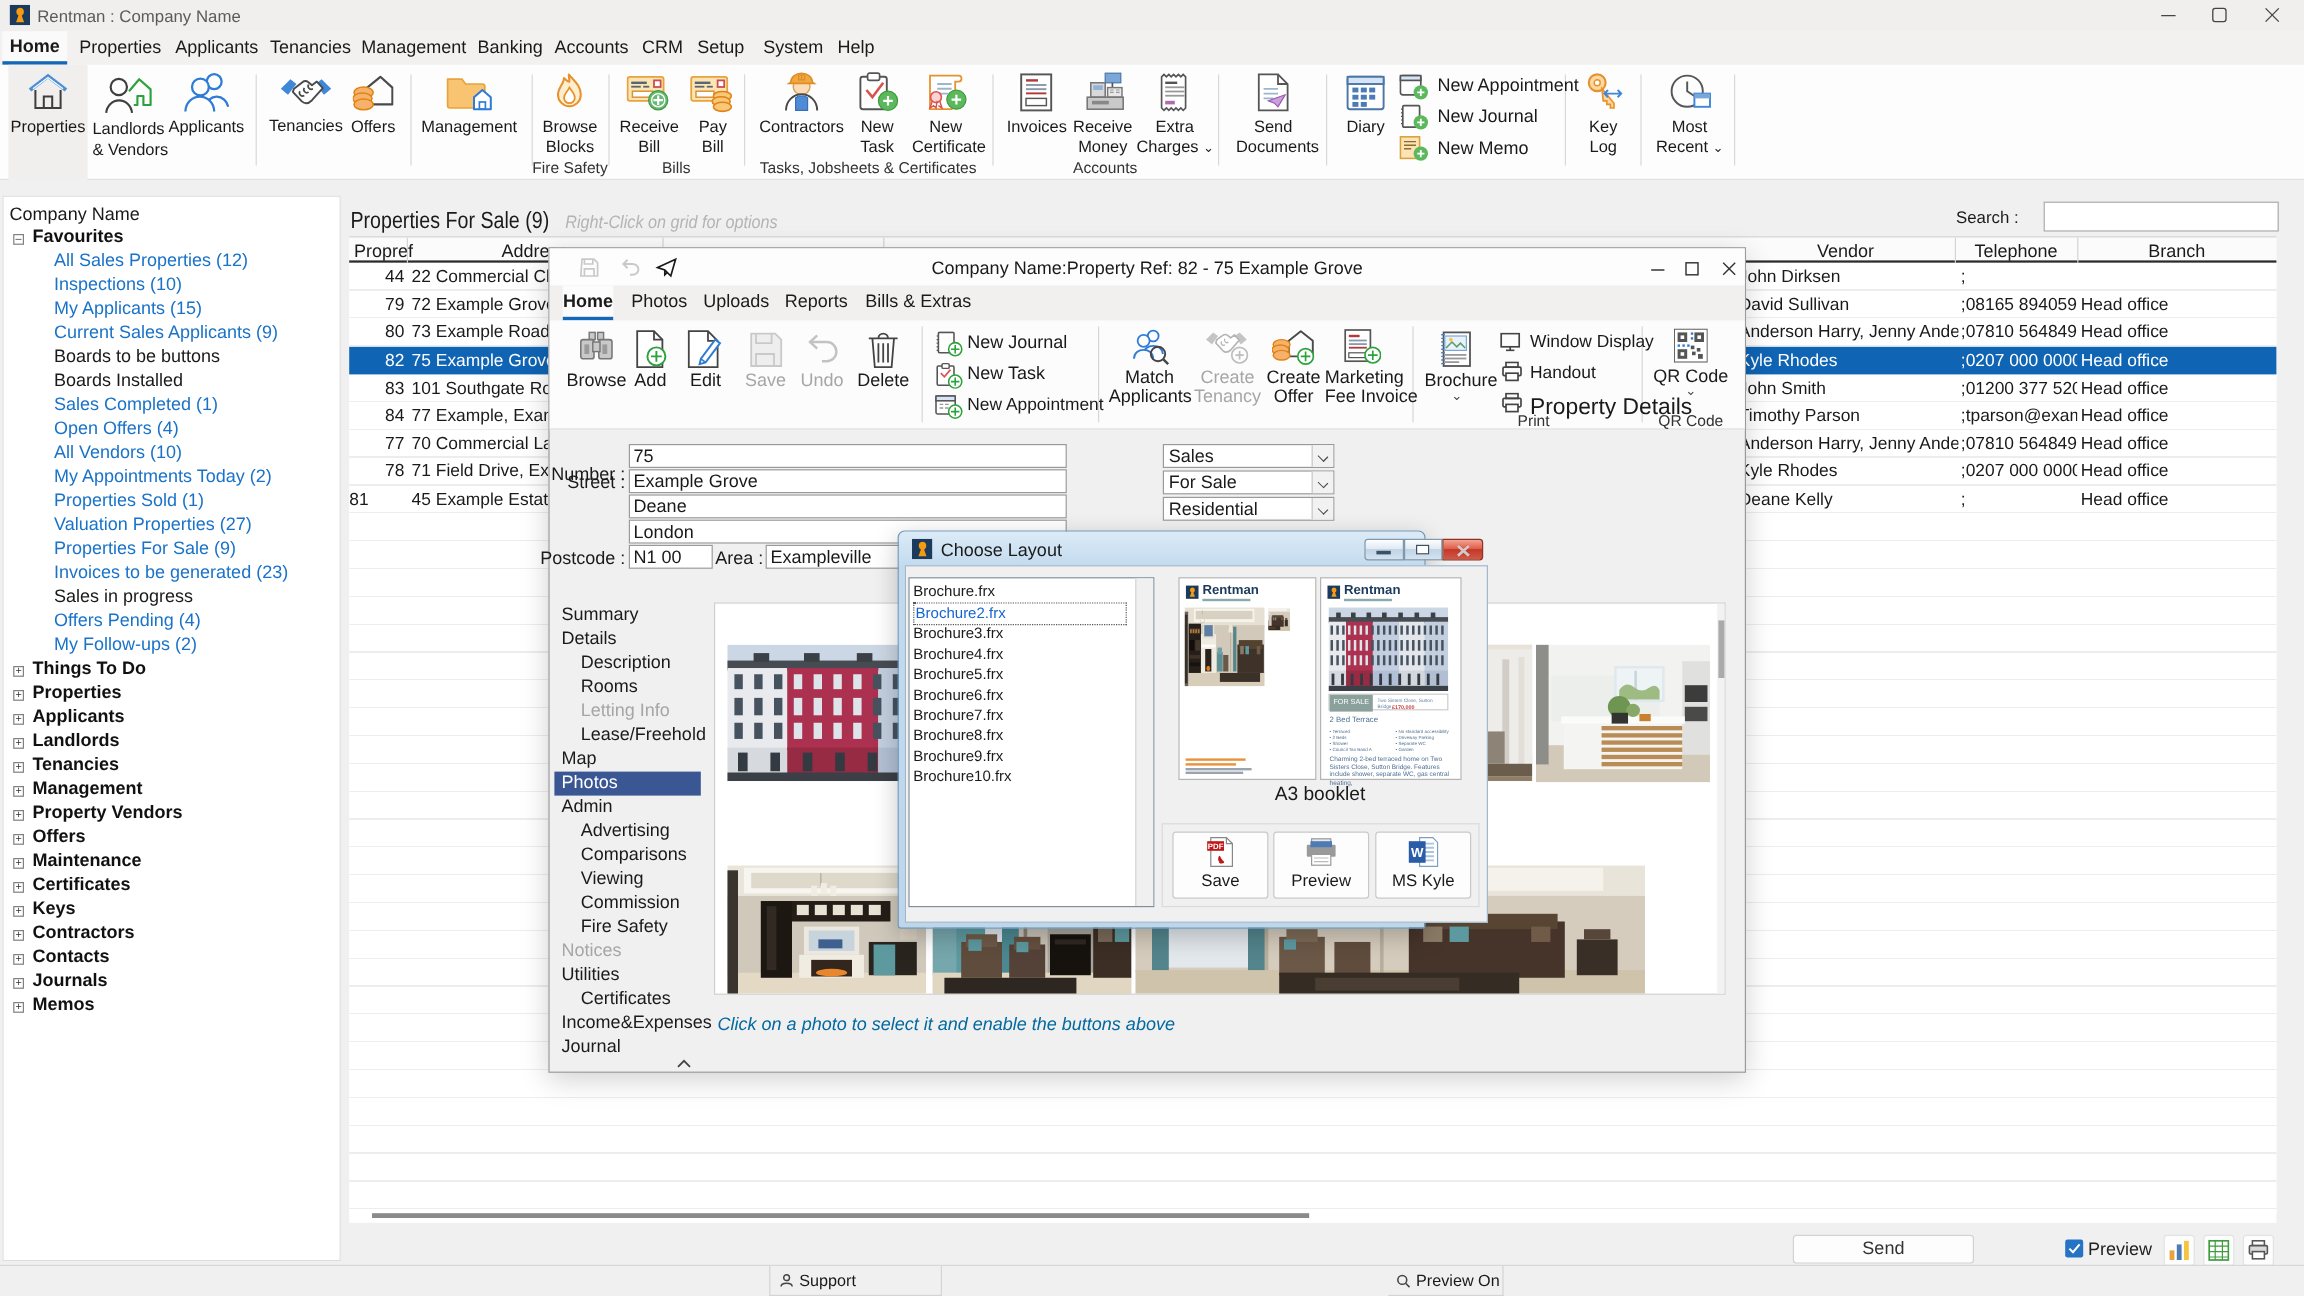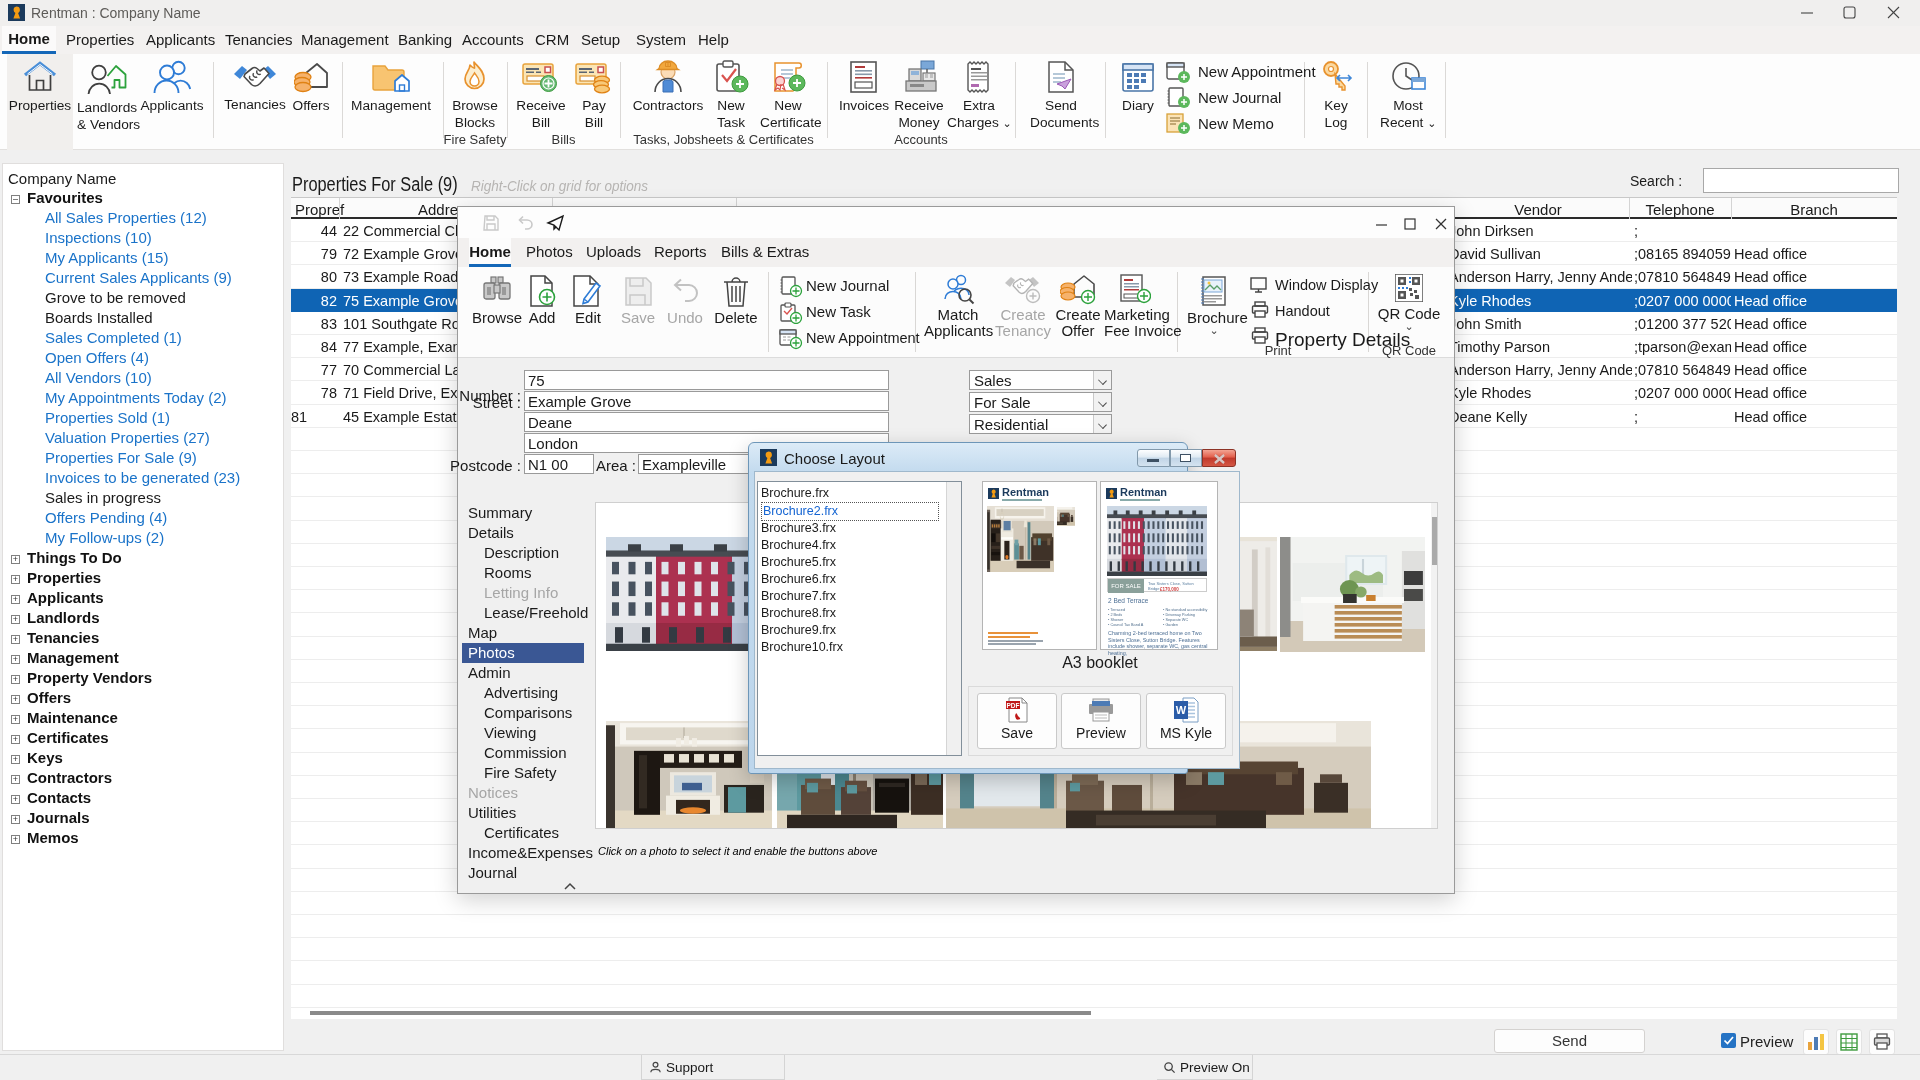--- a/index.html
+++ b/index.html
@@ -301,21 +301,21 @@
 </div>
 
 <div class="abs" style="left:2px;top:163px;width:282px;height:888px;background:#fff;border:1px solid #e0dedd">
   <div class="abs" style="left:5px;top:6px;font-size:15px">Company Name</div>
   <div class="texp" style="top:31px">–</div>
   <div class="tree-item tbold" style="top:25px">Favourites</div>
   <div class="tree-item tlink" style="top:45px">All Sales Properties (12)</div>
   <div class="tree-item tlink" style="top:65px">Inspections (10)</div>
   <div class="tree-item tlink" style="top:85px">My Applicants (15)</div>
   <div class="tree-item tlink" style="top:105px">Current Sales Applicants (9)</div>
-  <div class="tree-item" style="top:125px">Grove to be removed</div>
+  <div class="tree-item" style="top:125px">Boards to be buttons</div>
   <div class="tree-item" style="top:145px">Boards Installed</div>
   <div class="tree-item tlink" style="top:165px">Sales Completed (1)</div>
   <div class="tree-item tlink" style="top:185px">Open Offers (4)</div>
   <div class="tree-item tlink" style="top:205px">All Vendors (10)</div>
   <div class="tree-item tlink" style="top:225px">My Appointments Today (2)</div>
   <div class="tree-item tlink" style="top:245px">Properties Sold (1)</div>
   <div class="tree-item tlink" style="top:265px">Valuation Properties (27)</div>
   <div class="tree-item tlink" style="top:285px">Properties For Sale (9)</div>
   <div class="tree-item tlink" style="top:305px">Invoices to be generated (23)</div>
   <div class="tree-item" style="top:325px">Sales in progress</div>
@@ -495,20 +495,21 @@
         <path d="M3 2 h10 l3 3 v11 h-14 z"></path>
         <path d="M5 2 v4 h7 v-4 M5 16 v-6 h8 v6"></path>
       </svg>
     <svg class="abs" style="left:58px;top:7px" width="18" height="18" viewBox="0 0 18 18" fill="none" stroke="#c9c9c9" stroke-width="1.6">
         <path d="M4 6 h7 a5 4.5 0 0 1 0 9 h-2"></path>
         <path d="M7 2.5 L3.5 6 L7 9.5"></path>
       </svg>
     <svg class="abs" style="left:88px;top:7px" width="20" height="18" viewBox="0 0 20 18" fill="none" stroke="#1a1a1a" stroke-width="1.4">
         <path d="M2 9 L17 2 L13 16 L8 11 z M8 11 L8 15 L10.5 12.5"></path>
       </svg>
+    <div class="abs" style="left:0;top:8px;width:996px;text-align:center;font-size:15px;color:#1a1a1a">Company Name:Property Ref: 82 - 75 Example Grove</div>
     <svg class="abs" style="left:916px;top:11px" width="80" height="12" viewBox="0 0 80 12" fill="none" stroke="#333" stroke-width="1.2">
         <line x1="2" y1="7" x2="13" y2="7"></line>
         <rect x="31" y="1" width="10" height="10"></rect>
         <line x1="62" y1="1" x2="72" y2="11"></line>
         <line x1="72" y1="1" x2="62" y2="11"></line>
       </svg>
   </div>
 
   <div class="abs" style="left:0;top:31px;width:996px;height:29px;background:#f2f0ef">
     <div class="abs" style="left:11px;top:0;width:42px;height:29px;background:#fcfcfc;font-weight:bold;text-align:center;line-height:27px;border-bottom:3px solid #1467b8">Home</div>
@@ -779,21 +780,21 @@
     <svg class="abs" style="left:181px;top:218px" width="166" height="113" viewBox="0 0 166 106" preserveAspectRatio="none">
         <use href="#ph-lounge"></use>
       </svg>
     <svg class="abs" style="left:350px;top:218px" width="425" height="113" viewBox="0 0 425 106" preserveAspectRatio="none">
         <use href="#ph-living2"></use>
       </svg>
     <div class="abs" style="left:835px;top:0;width:8px;height:327px;background:#f2f2f2">
       <div class="abs" style="left:1px;top:14px;width:6px;height:48px;background:#aaa"></div>
     </div>
   </div>
-  <div class="abs" style="left:140px;top:638px;font-style:italic;color:#000000;font-size:11px">Click on a photo to select it and enable the buttons above</div>
+  <div class="abs" style="left:140px;top:638px;font-style:italic;color:#0369a1;font-size:15px">Click on a photo to select it and enable the buttons above</div>
 </div>
 <svg width="0" height="0" style="position:absolute">
     <defs>
       <symbol id="ph-street" viewBox="0 0 340 110">
         <rect x="0" y="0" width="340" height="20" fill="#cbd7e4"></rect>
         <rect x="0" y="13" width="340" height="8" fill="#474c52"></rect>
         <rect x="0" y="19" width="50" height="66" fill="#e9eaed"></rect>
         <rect x="0" y="83" width="50" height="27" fill="#d6d9de"></rect>
         <rect x="50" y="19" width="76" height="66" fill="#ac3150"></rect>
         <rect x="50" y="83" width="76" height="27" fill="#972b44"></rect>

